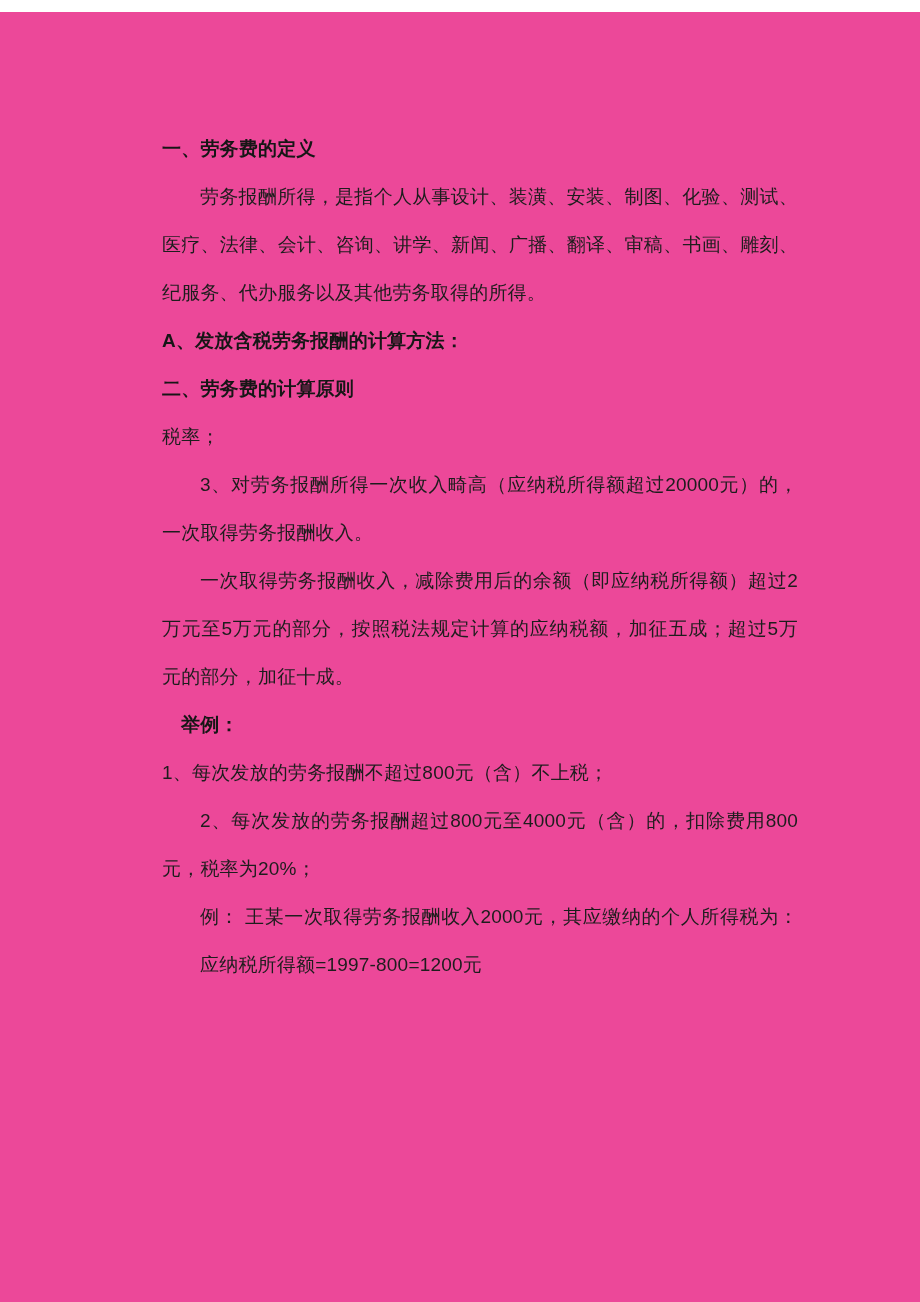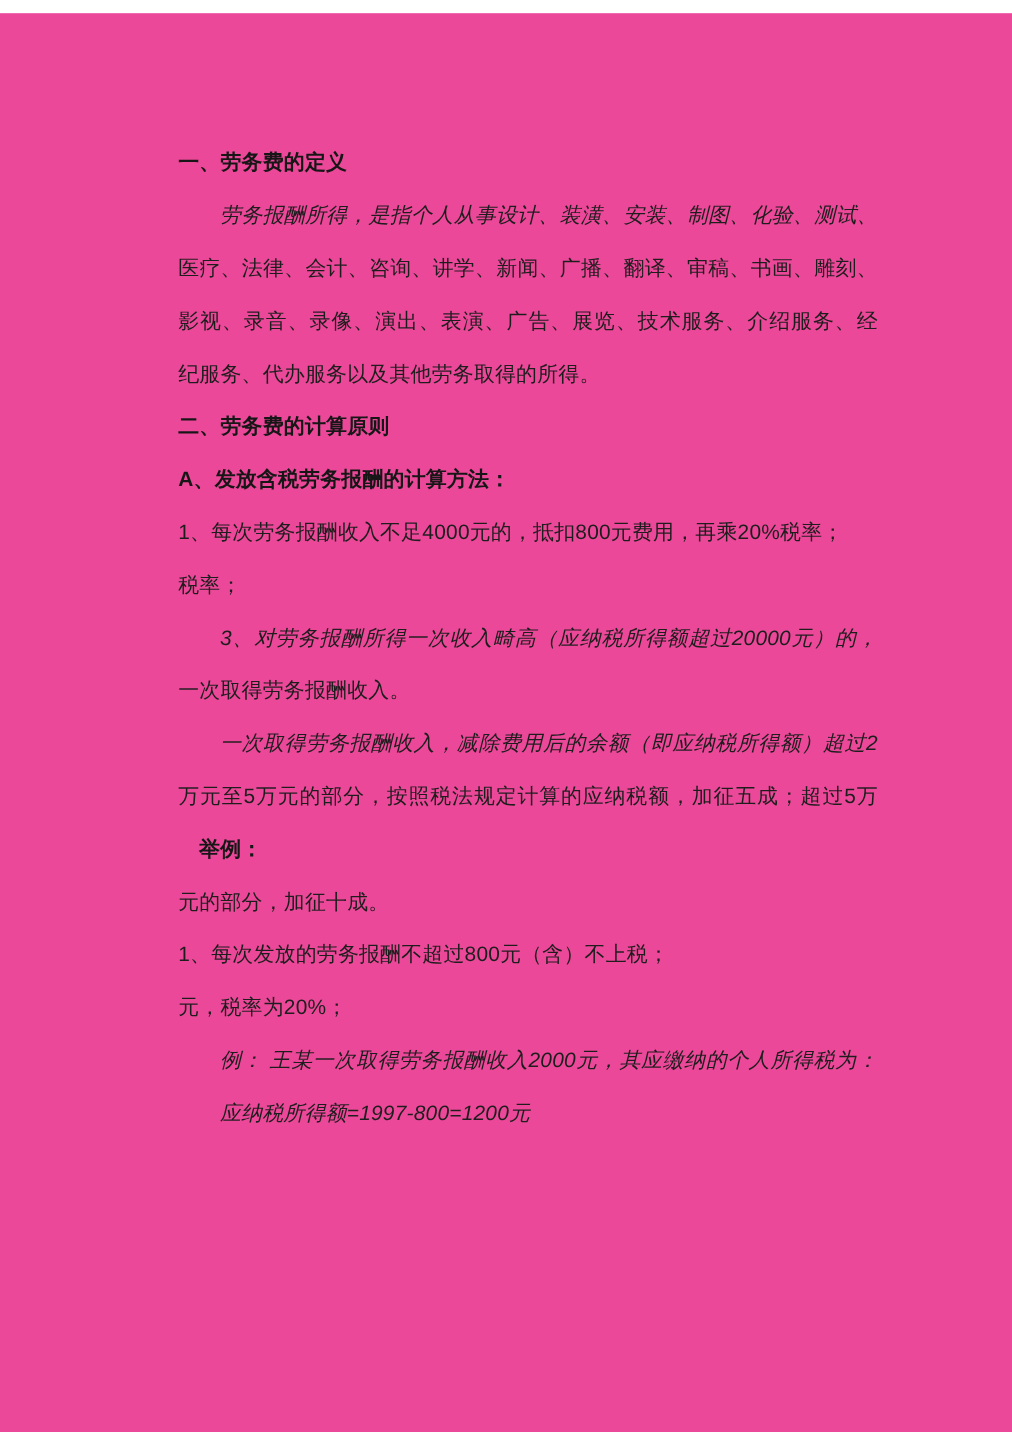--- a/index.html
+++ b/index.html
@@ -40,49 +40,48 @@
     letter-spacing: 0.2px;
   }
   
   .j {
     white-space: normal;
     text-align: justify;
     text-align-last: justify;
     text-justify: inter-character;
   }
   
-  .ind  { text-indent: 38px; font-style: italic; }
+  .ind  { text-indent: 38px; }
   
   .ind-sm { text-indent: 19px; }
   .b { font-weight: bold; color: #161616; }
 </style>
 </head>
 <body>
 
 <div class="page">
   <div class="textblock">
 
     <div class="line b">一、劳务费的定义</div>
     <div class="line ind j">劳务报酬所得，是指个人从事设计、装潢、安装、制图、化验、测试、</div>
     <div class="line j">医疗、法律、会计、咨询、讲学、新闻、广播、翻译、审稿、书画、雕刻、</div>
-    <div class="line j">影视、录音、录像、演出、表演、广告、展览、技术服务、介绍服务、经</div>
     <div class="line">纪服务、代办服务以及其他劳务取得的所得。</div>
 
+    <div class="line b">A、发放含税劳务报酬的计算方法：</div>
     <div class="line b">二、劳务费的计算原则</div>
-    <div class="line b">A、发放含税劳务报酬的计算方法：</div>
 
-    <div class="line">1、每次劳务报酬收入不足4000元的，抵扣800元费用，再乘20%税率；</div>
     <div class="line">税率；</div>
     <div class="line ind j">3、对劳务报酬所得一次收入畸高（应纳税所得额超过20000元）的，</div>
     <div class="line">一次取得劳务报酬收入。</div>
     <div class="line ind j">一次取得劳务报酬收入，减除费用后的余额（即应纳税所得额）超过2</div>
     <div class="line j">万元至5万元的部分，按照税法规定计算的应纳税额，加征五成；超过5万</div>
+    <div class="line">元的部分，加征十成。</div>
+
     <div class="line b ind-sm">举例：</div>
 
-    <div class="line">元的部分，加征十成。</div>
-
     <div class="line">1、每次发放的劳务报酬不超过800元（含）不上税；</div>
+    <div class="line ind j">2、每次发放的劳务报酬超过800元至4000元（含）的，扣除费用800</div>
     <div class="line">元，税率为20%；</div>
     <div class="line ind j">例： 王某一次取得劳务报酬收入2000元，其应缴纳的个人所得税为：</div>
     <div class="line ind">应纳税所得额=1997-800=1200元</div>
 
   </div>
 </div>
 
 </body></html>

